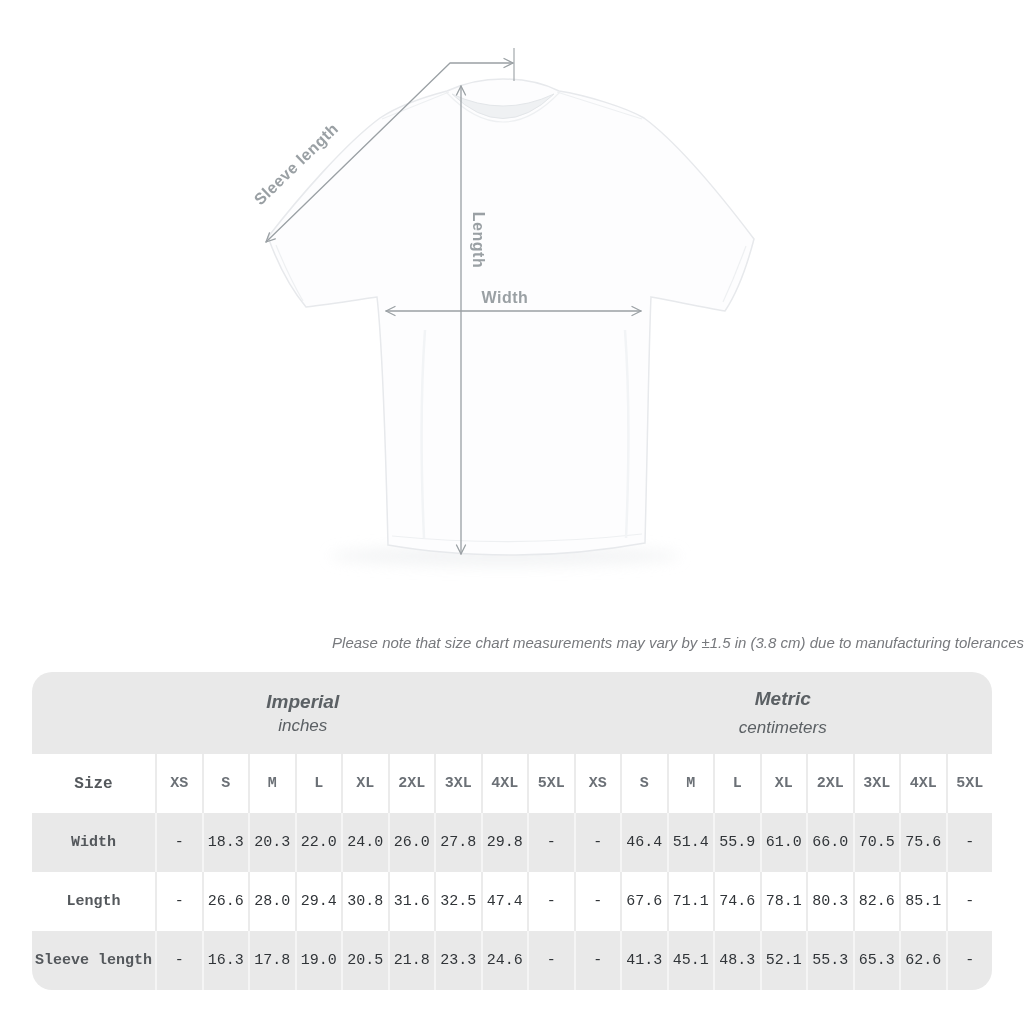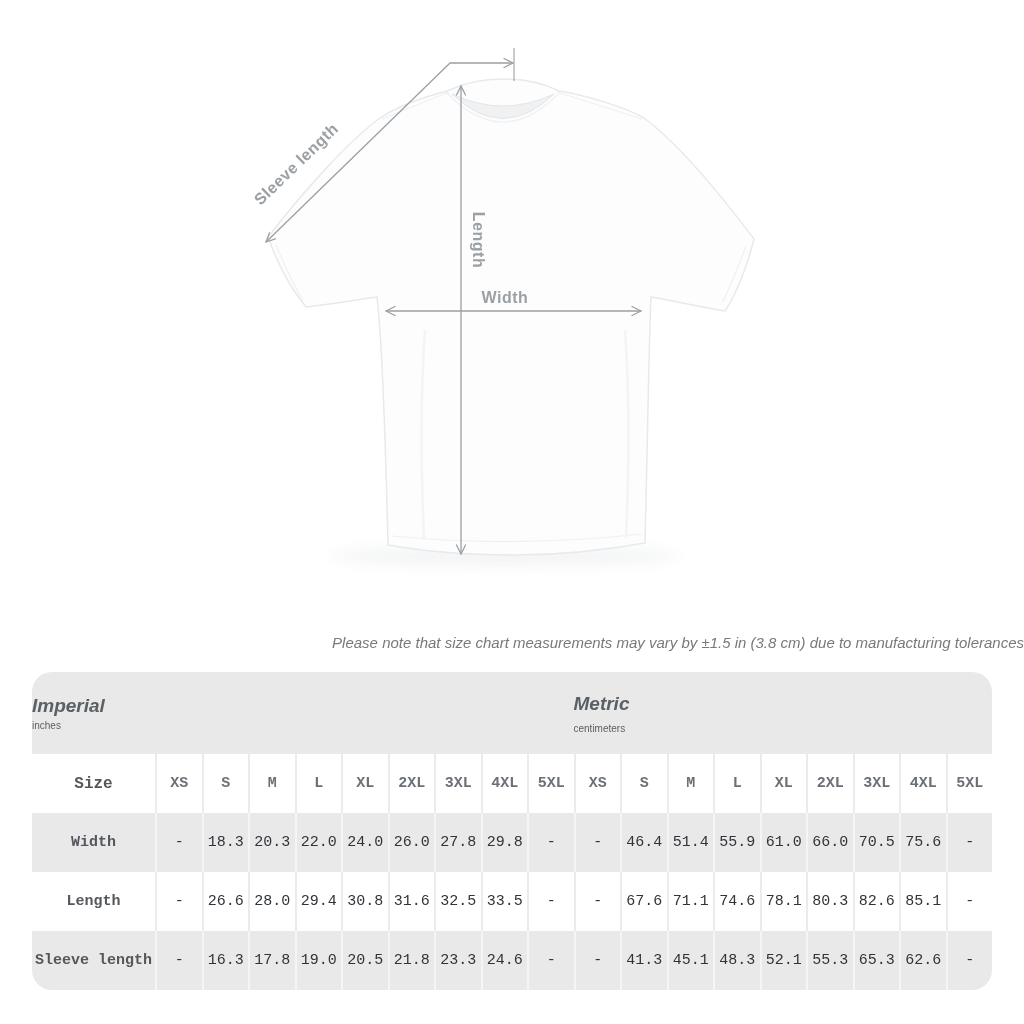--- a/index.html
+++ b/index.html
@@ -21,25 +21,25 @@
   .title{position:absolute;left:0;top:600px;width:1024px;margin:0;text-align:center;
          font-size:23px;font-weight:700;color:var(--title-text,#323537);}
   .subtitle{position:absolute;left:0;top:634px;width:1024px;margin:0;text-align:right;
             font-style:italic;font-size:15px;color:var(--subtitle-text,#77797d);}
 
   
   .table{position:absolute;left:32px;top:672px;width:960px;height:318px;
          border-radius:20px;overflow:hidden;background:#fff;}
   .band{display:grid;grid-template-columns:123px repeat(18,1fr);height:82px;
         background:var(--row-alt,#e9e9e9);}
-  .band-cell{display:flex;flex-direction:column;justify-content:center;gap:3px;}
+  .band-cell{display:flex;flex-direction:column;align-items:center;justify-content:center;gap:3px;}
   .band-cell.left{grid-column:1 / span 10;}
   .band-cell.right{grid-column:11 / span 9;gap:8px;}
   .band-name{font-style:italic;font-weight:700;font-size:19px;color:var(--band-text,#5b6064);}
-  .band-unit{font-size:10px;color:var(--band-text,#5b6064);}
+  .band-unit{font-style:italic;font-size:17px;color:var(--band-text,#5b6064);}
 
   .trow{display:grid;grid-template-columns:123px repeat(18,1fr);height:59px;font-family:Liberation Mono, monospace;}
   .r-gray{background:var(--row-alt,#e9e9e9);--sep:#f5f5f5;}
   .r-white{background:#ffffff;--sep:#ebebeb;}
   .cell{display:flex;align-items:center;justify-content:center;font-size:15px;}
   .trow .cell:not(:first-child){border-left:2px solid var(--sep);}
   .c-val{color:var(--value-text,#303438);}
   .c-head{font-weight:700;color:var(--header-text,#6b7076);}
   .c-rowlabel{font-weight:700;font-size:15px;color:var(--label-text,#54585c);}
   .c-sizehead{font-size:16px;color:var(--label-text,#54585c);}
@@ -166,21 +166,21 @@
         </div>
         <div class="trow r-white">
           <div class="cell c-rowlabel">Length</div>
           <div class="cell c-val">-</div>
           <div class="cell c-val">26.6</div>
           <div class="cell c-val">28.0</div>
           <div class="cell c-val">29.4</div>
           <div class="cell c-val">30.8</div>
           <div class="cell c-val">31.6</div>
           <div class="cell c-val">32.5</div>
-          <div class="cell c-val">33.5</div>
+          <div class="cell c-val">47.4</div>
           <div class="cell c-val">-</div>
           <div class="cell c-val">-</div>
           <div class="cell c-val">67.6</div>
           <div class="cell c-val">71.1</div>
           <div class="cell c-val">74.6</div>
           <div class="cell c-val">78.1</div>
           <div class="cell c-val">80.3</div>
           <div class="cell c-val">82.6</div>
           <div class="cell c-val">85.1</div>
           <div class="cell c-val">-</div>

